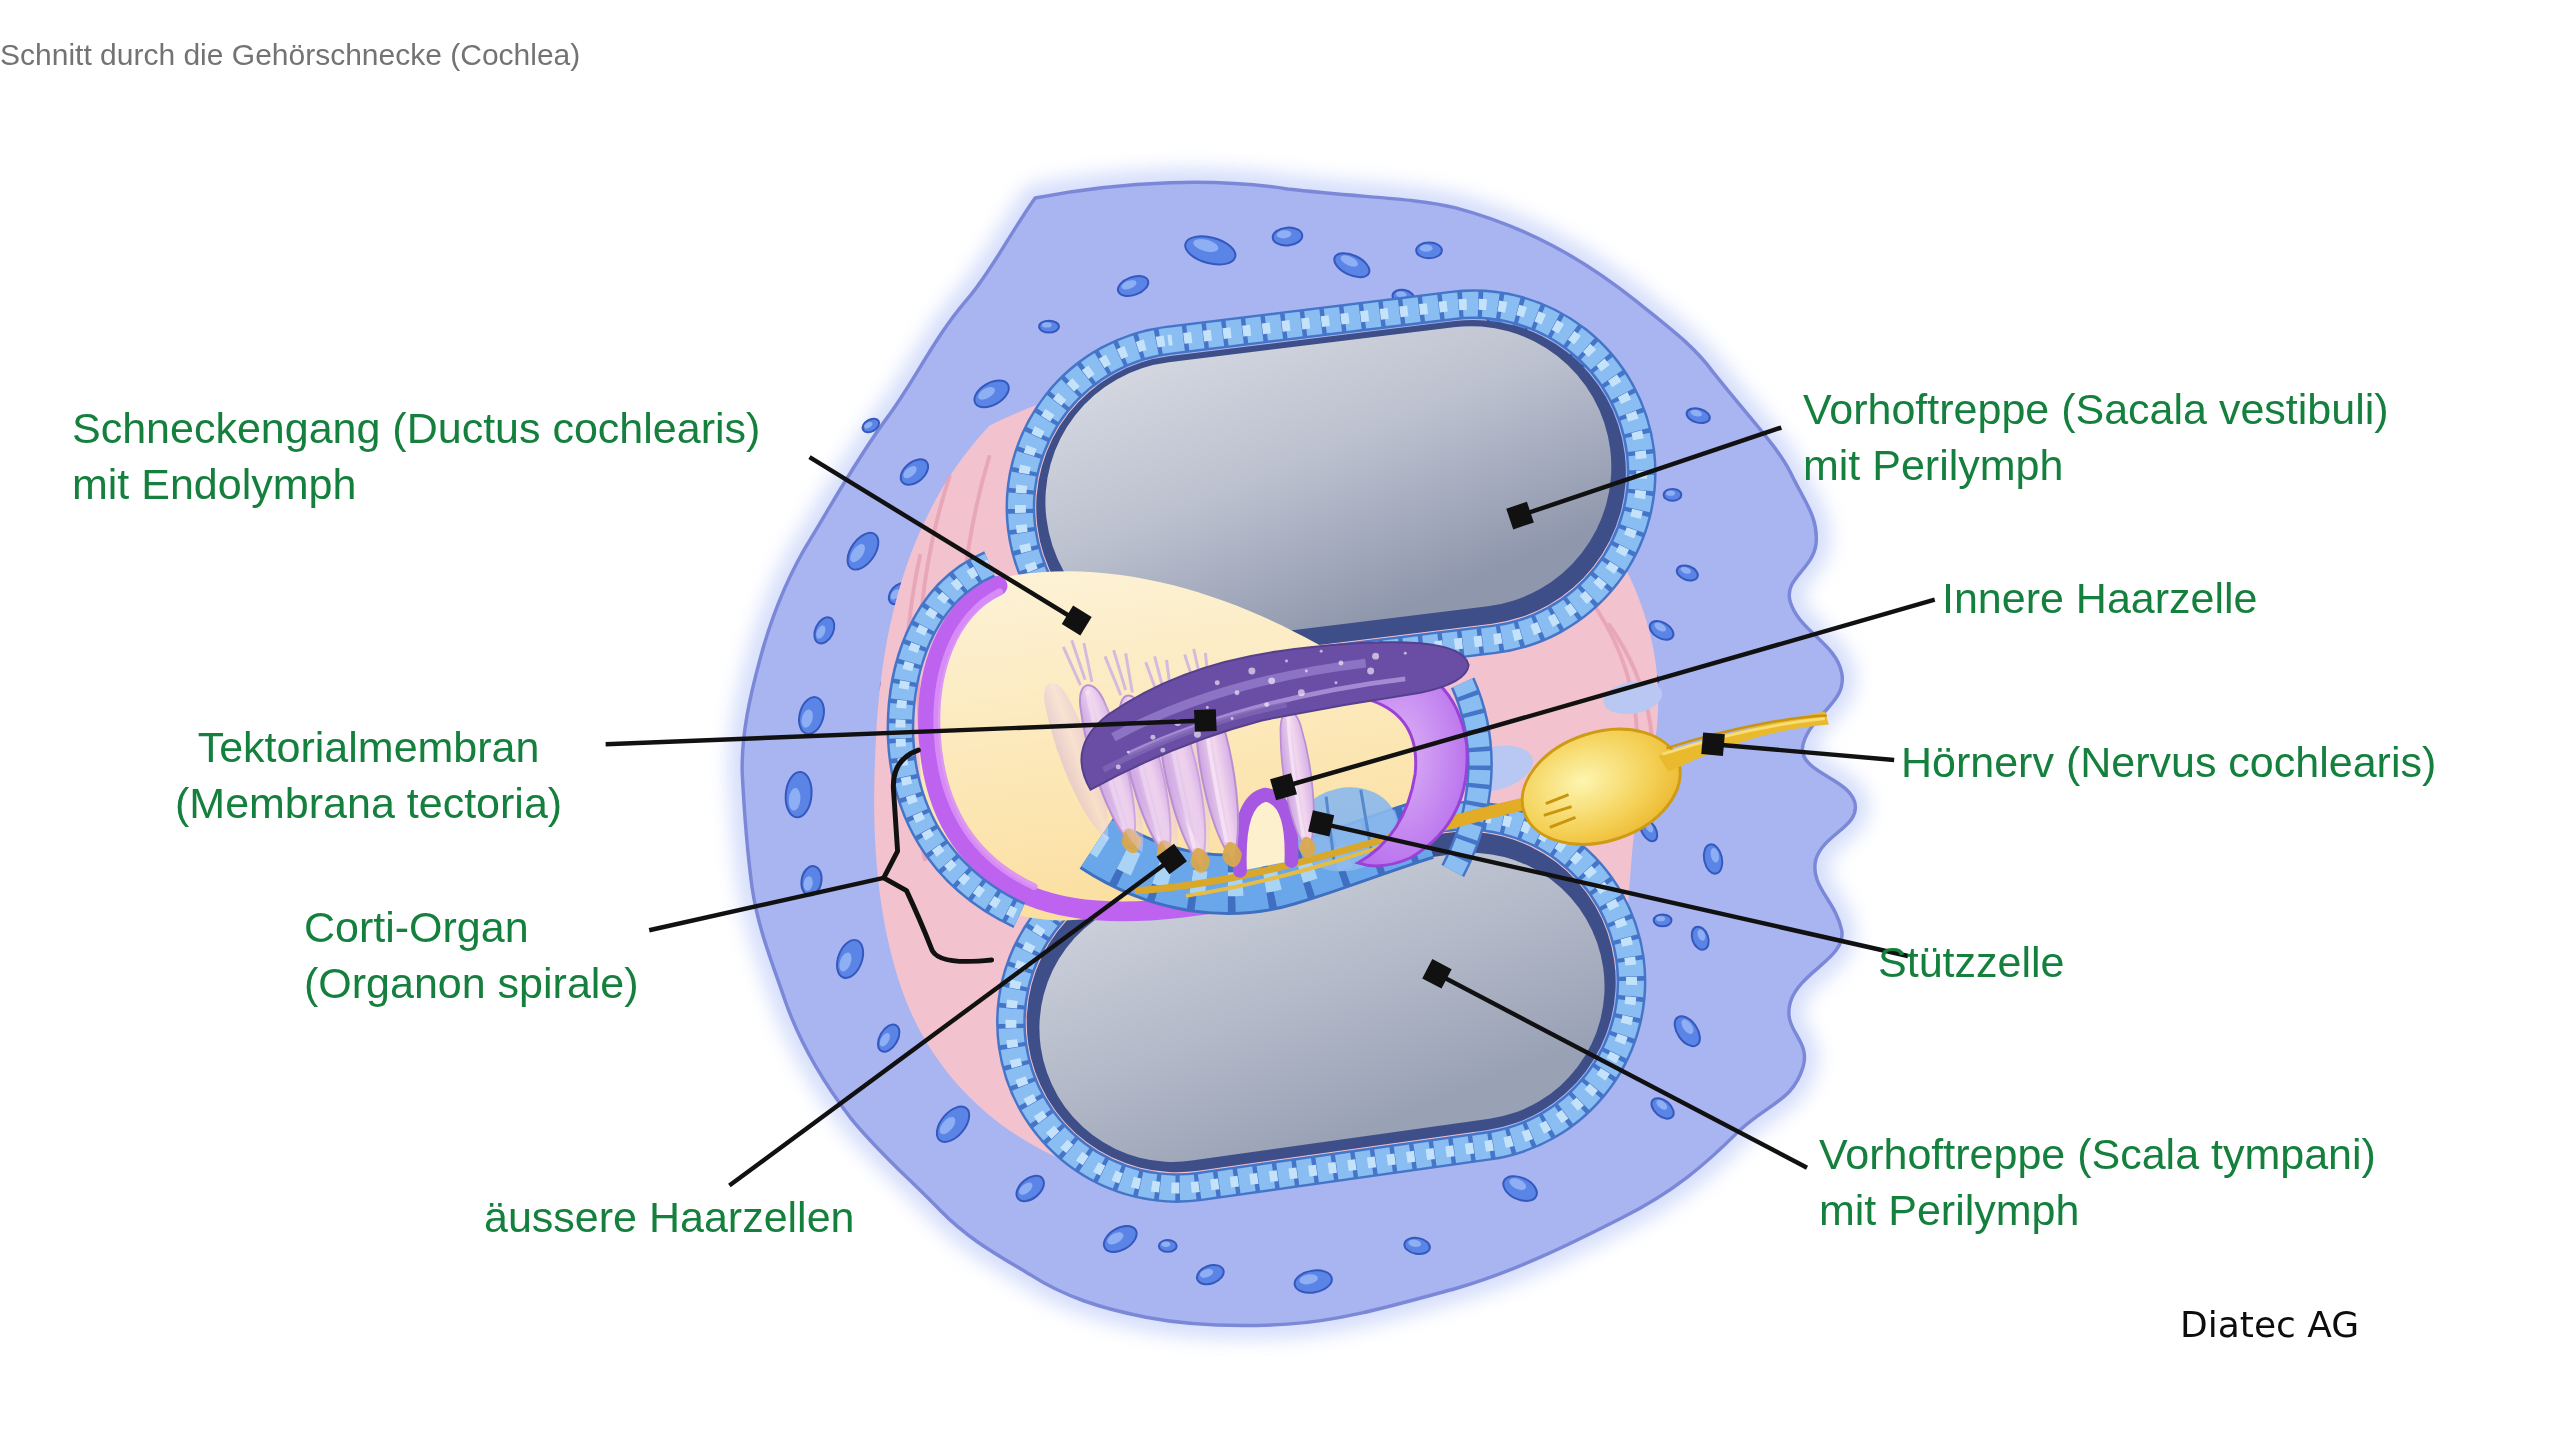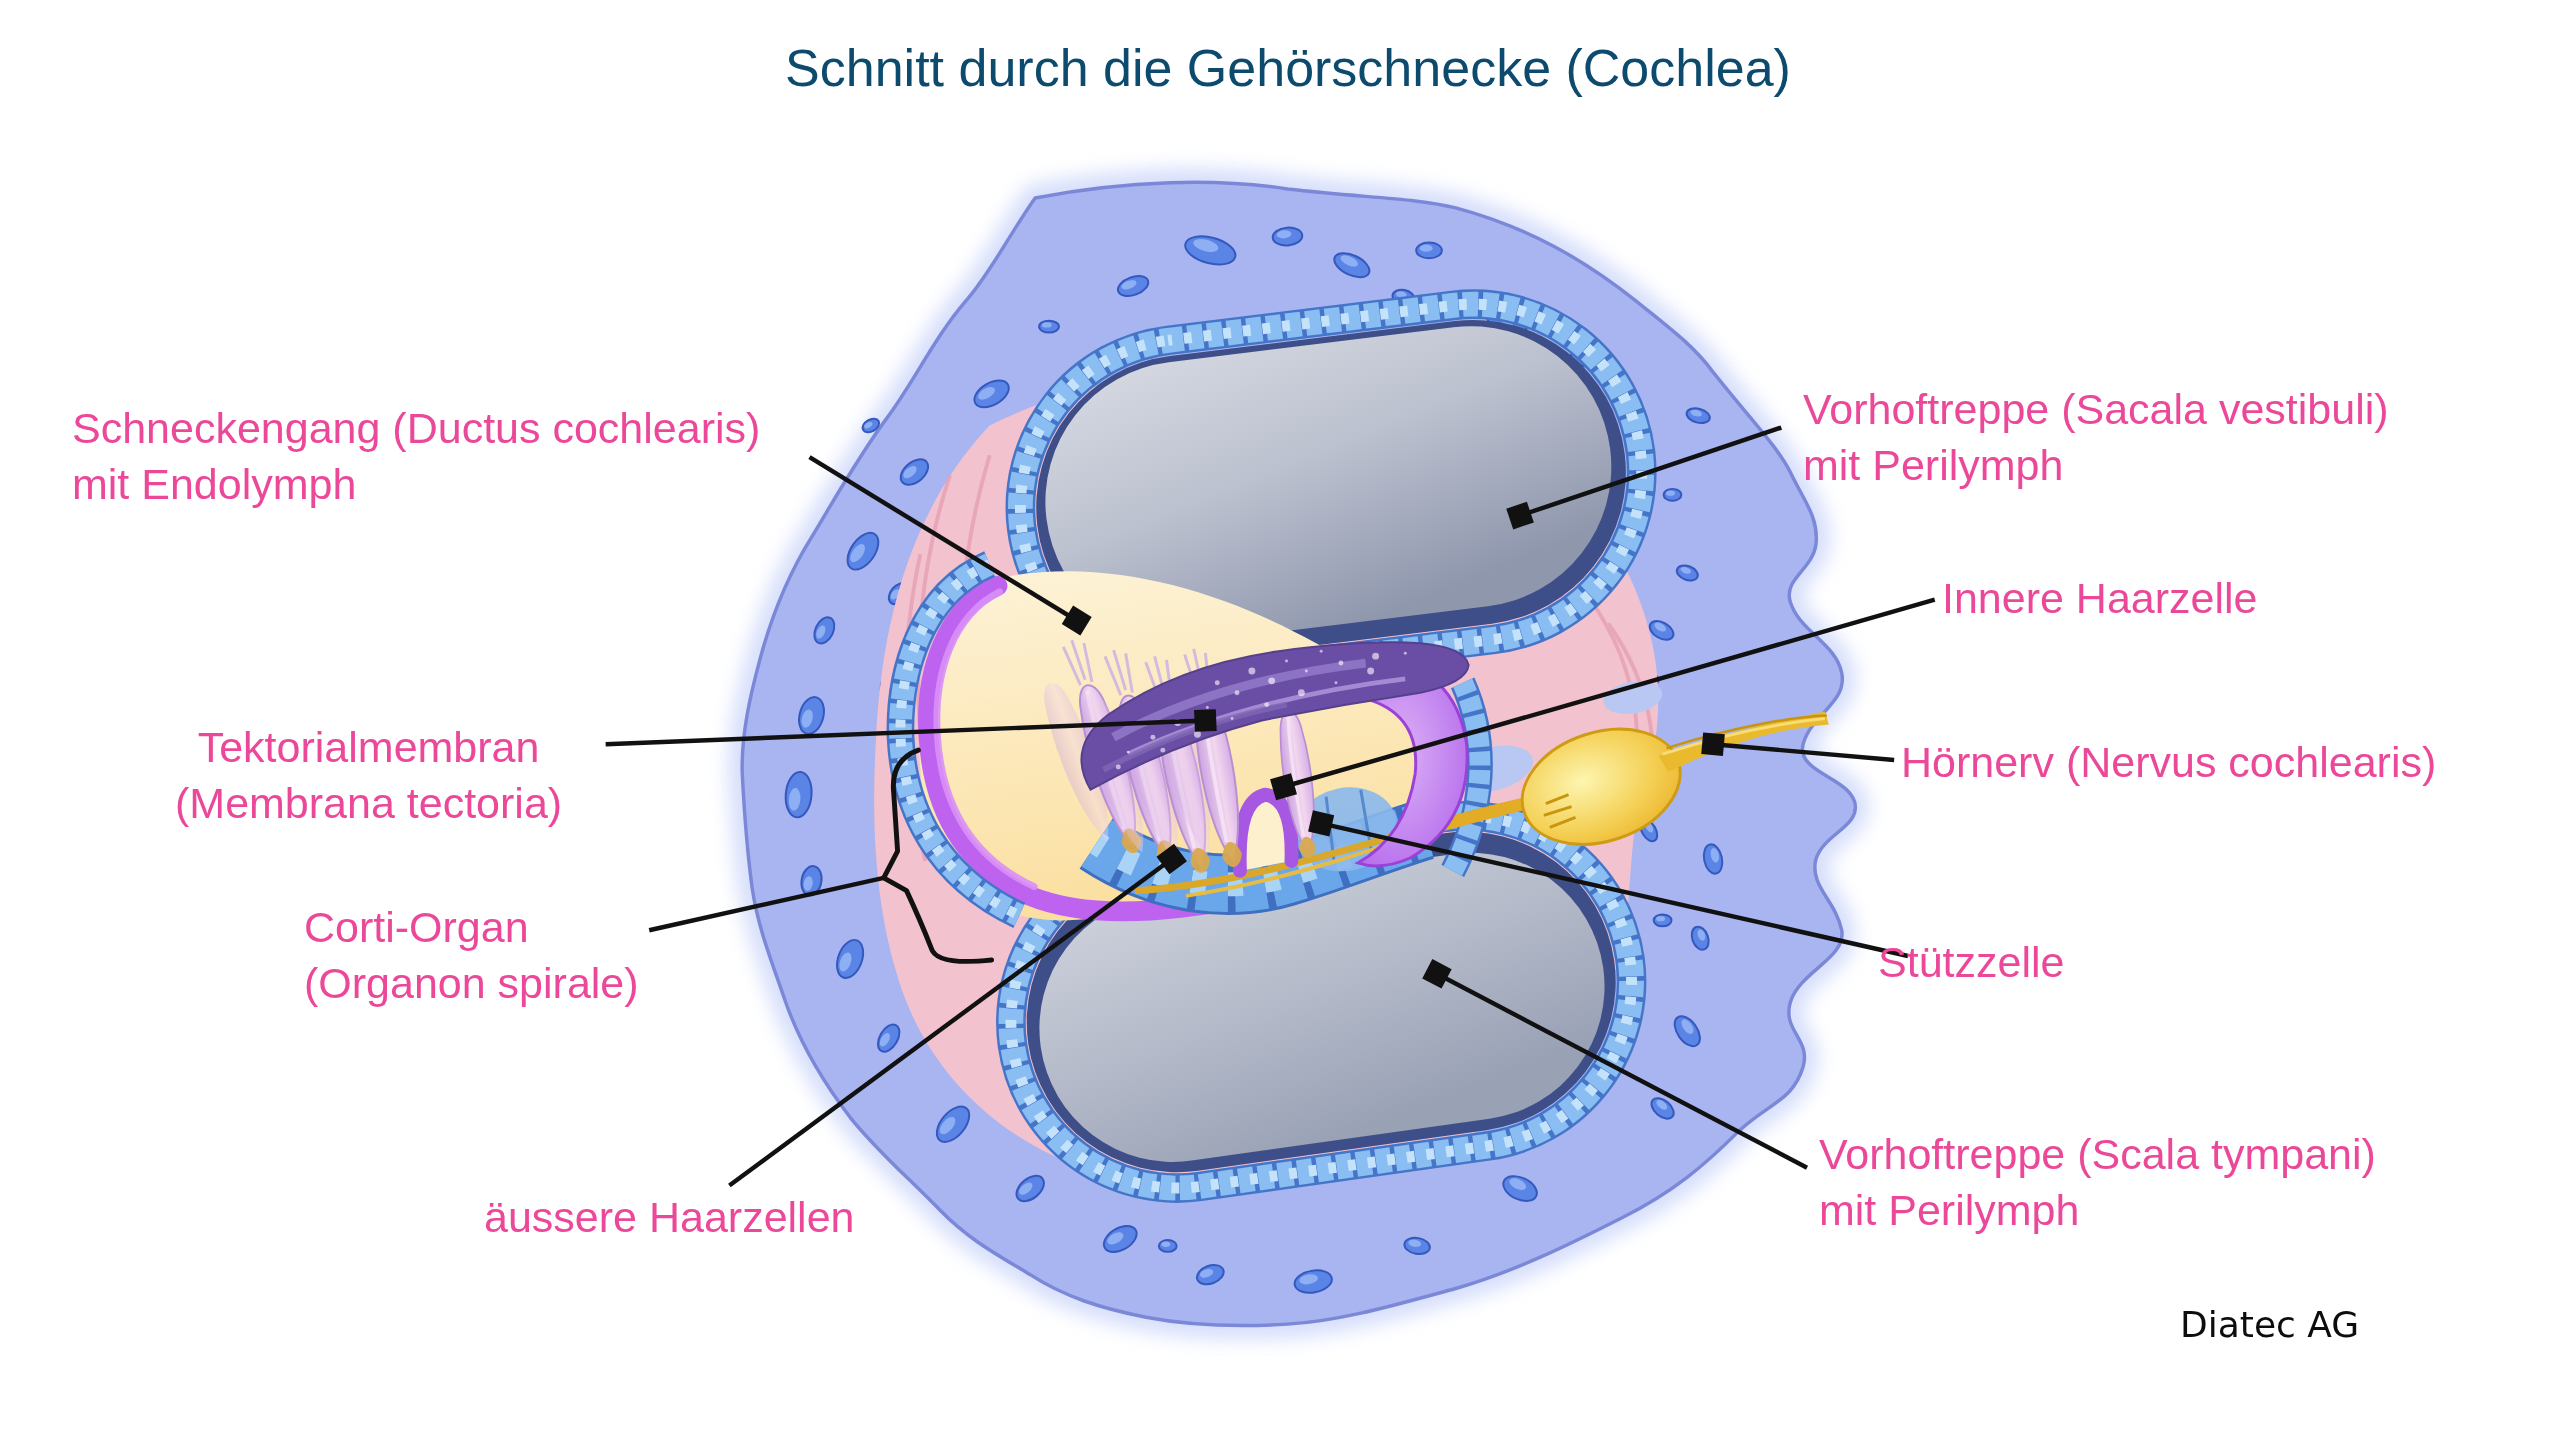--- a/index.html
+++ b/index.html
@@ -6,26 +6,26 @@
   .stage{
     position:relative;
     width:2576px;height:1432px;
     background:#ffffff;
     font-family:"Liberation Sans", sans-serif;
     overflow:hidden;
   }
   .stage svg{position:absolute;left:0;top:0;}
   .page-title{
     position:absolute;left:0;top:38px;width:100%;
-    text-align:center;
-    font-size:52px;color:#0c4a6e;letter-spacing:0px;
+    text-align:left;
+    font-size:30px;color:#737373;letter-spacing:0px;
   }
   .lbl{
     position:absolute;
-    font-size:43px;line-height:56px;color:#ec4899;
+    font-size:43px;line-height:56px;color:#15803d;
     white-space:nowrap;
   }
   .lbl span{display:block;}
   .credit{
     position:absolute;left:2180px;top:1304px;
     font-family:"DejaVu Sans", sans-serif;
     font-size:36px;color:#0d0d0d;
   }
 </style>
 </head>

